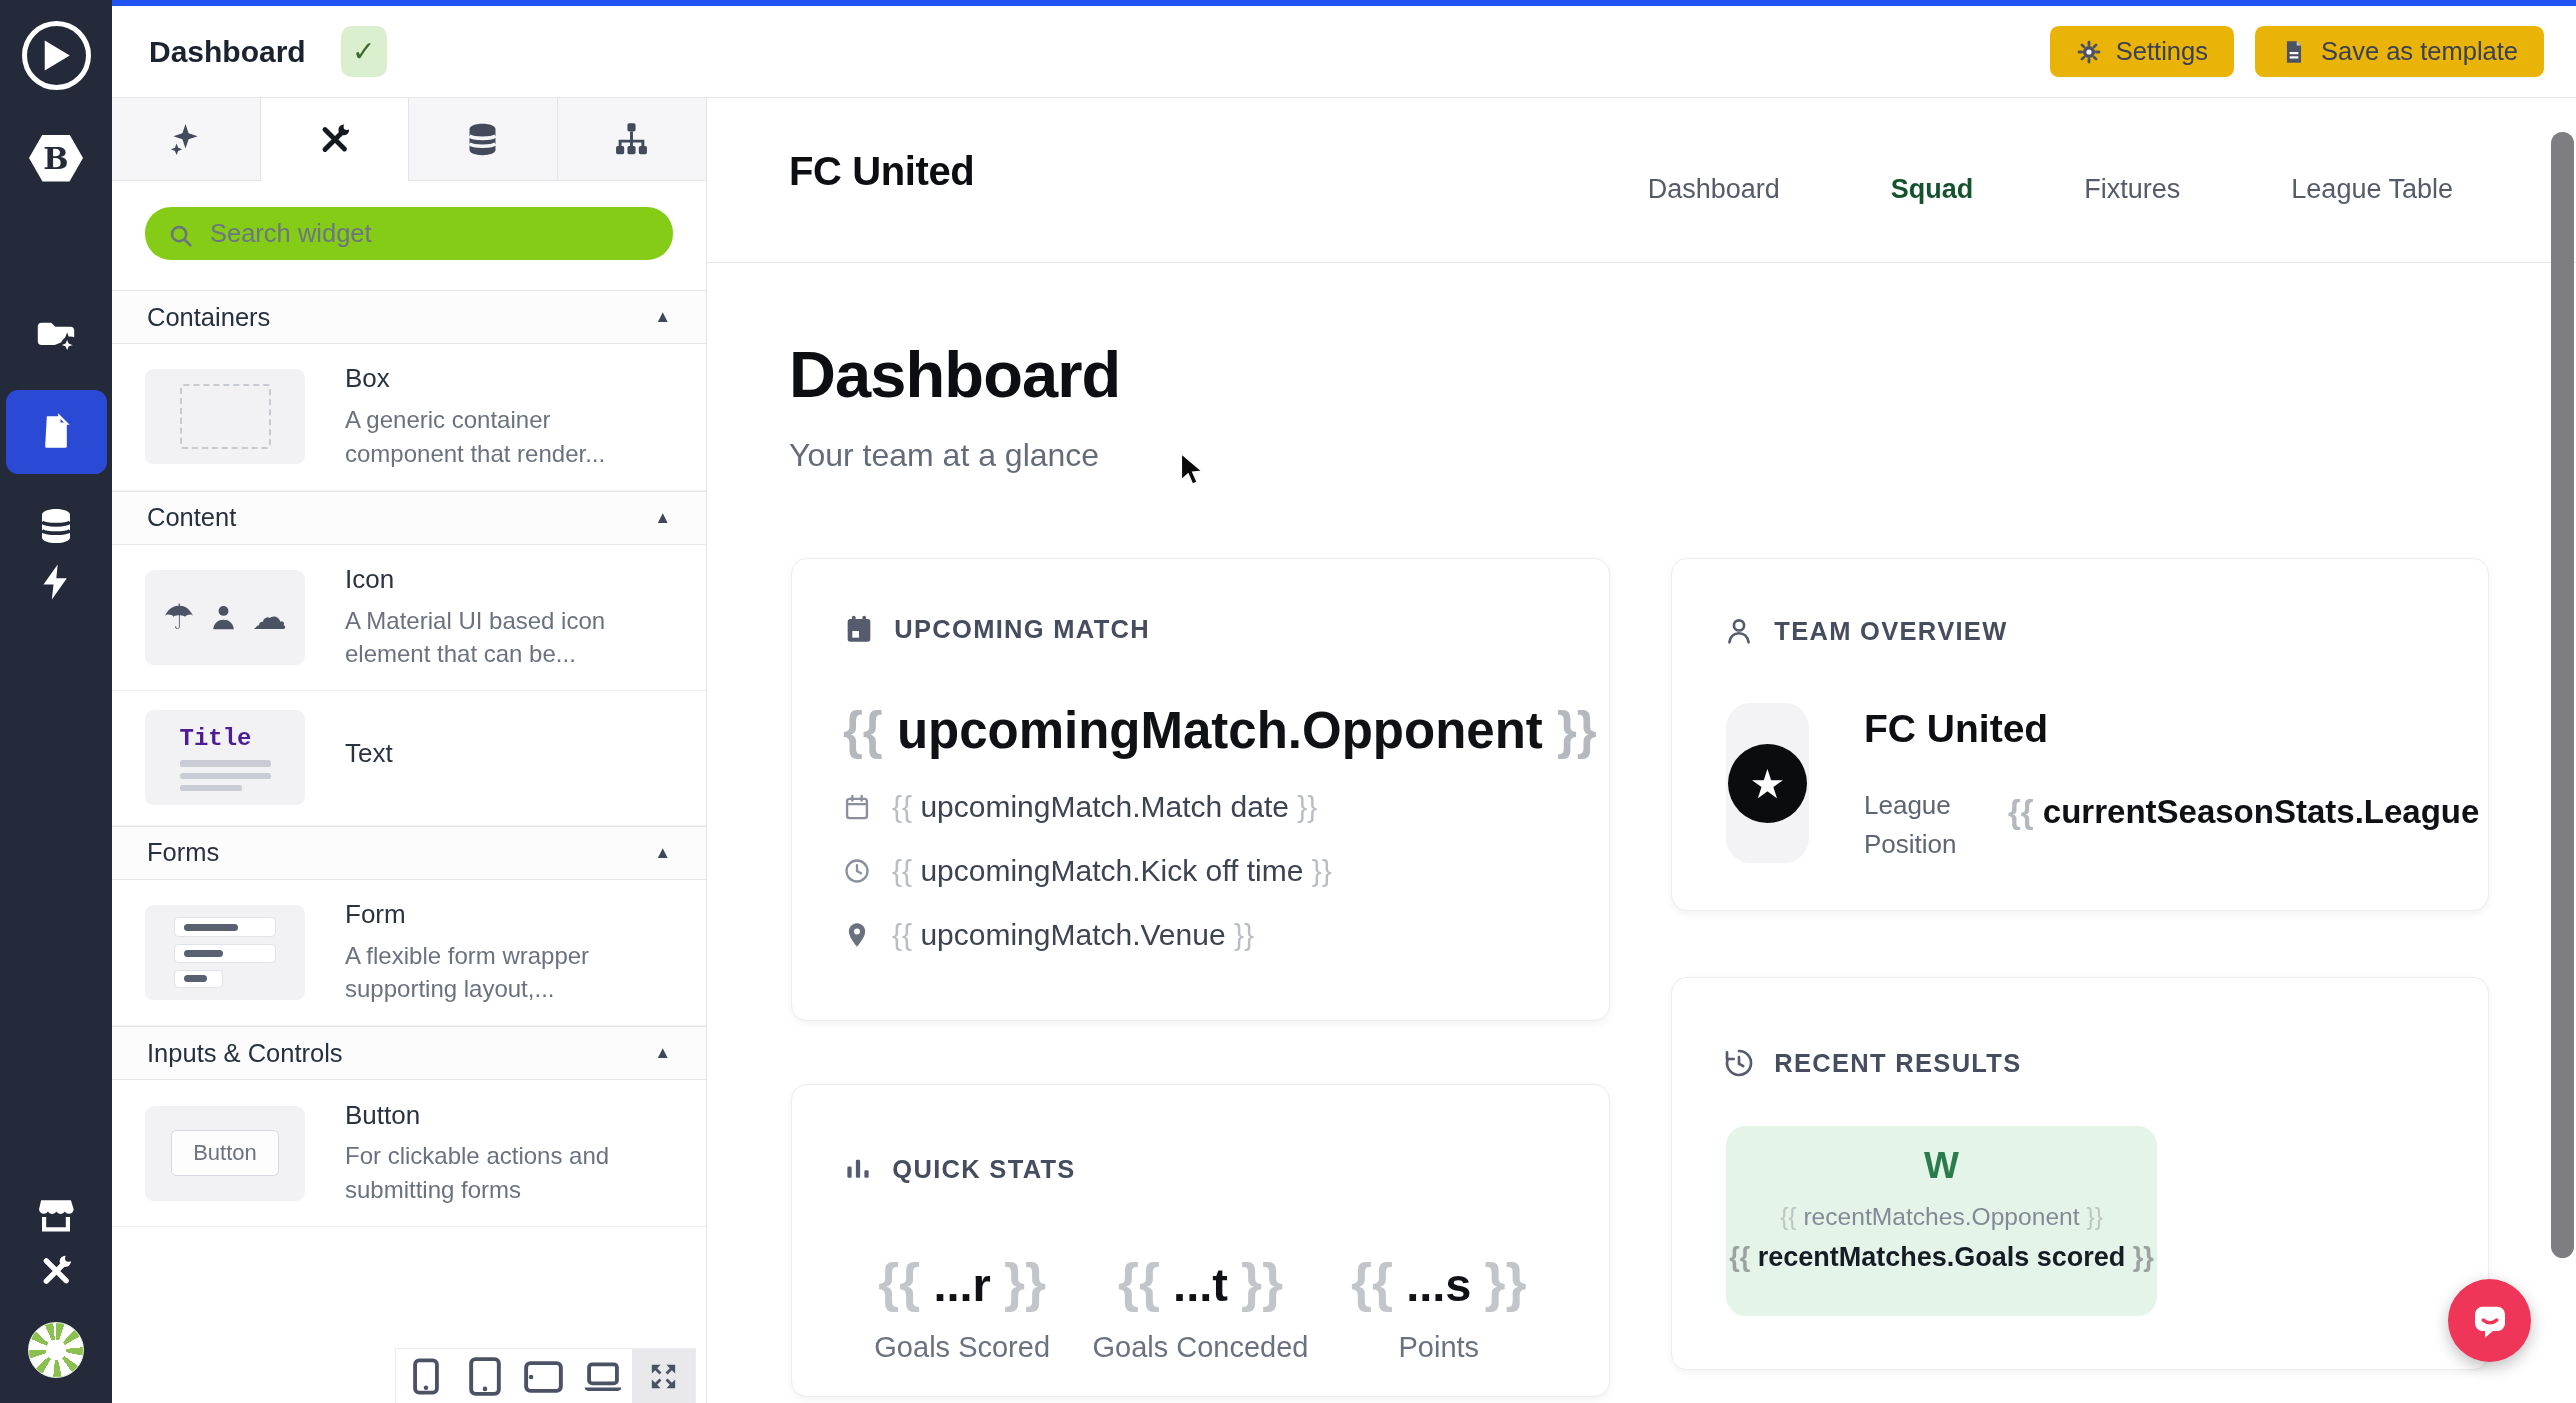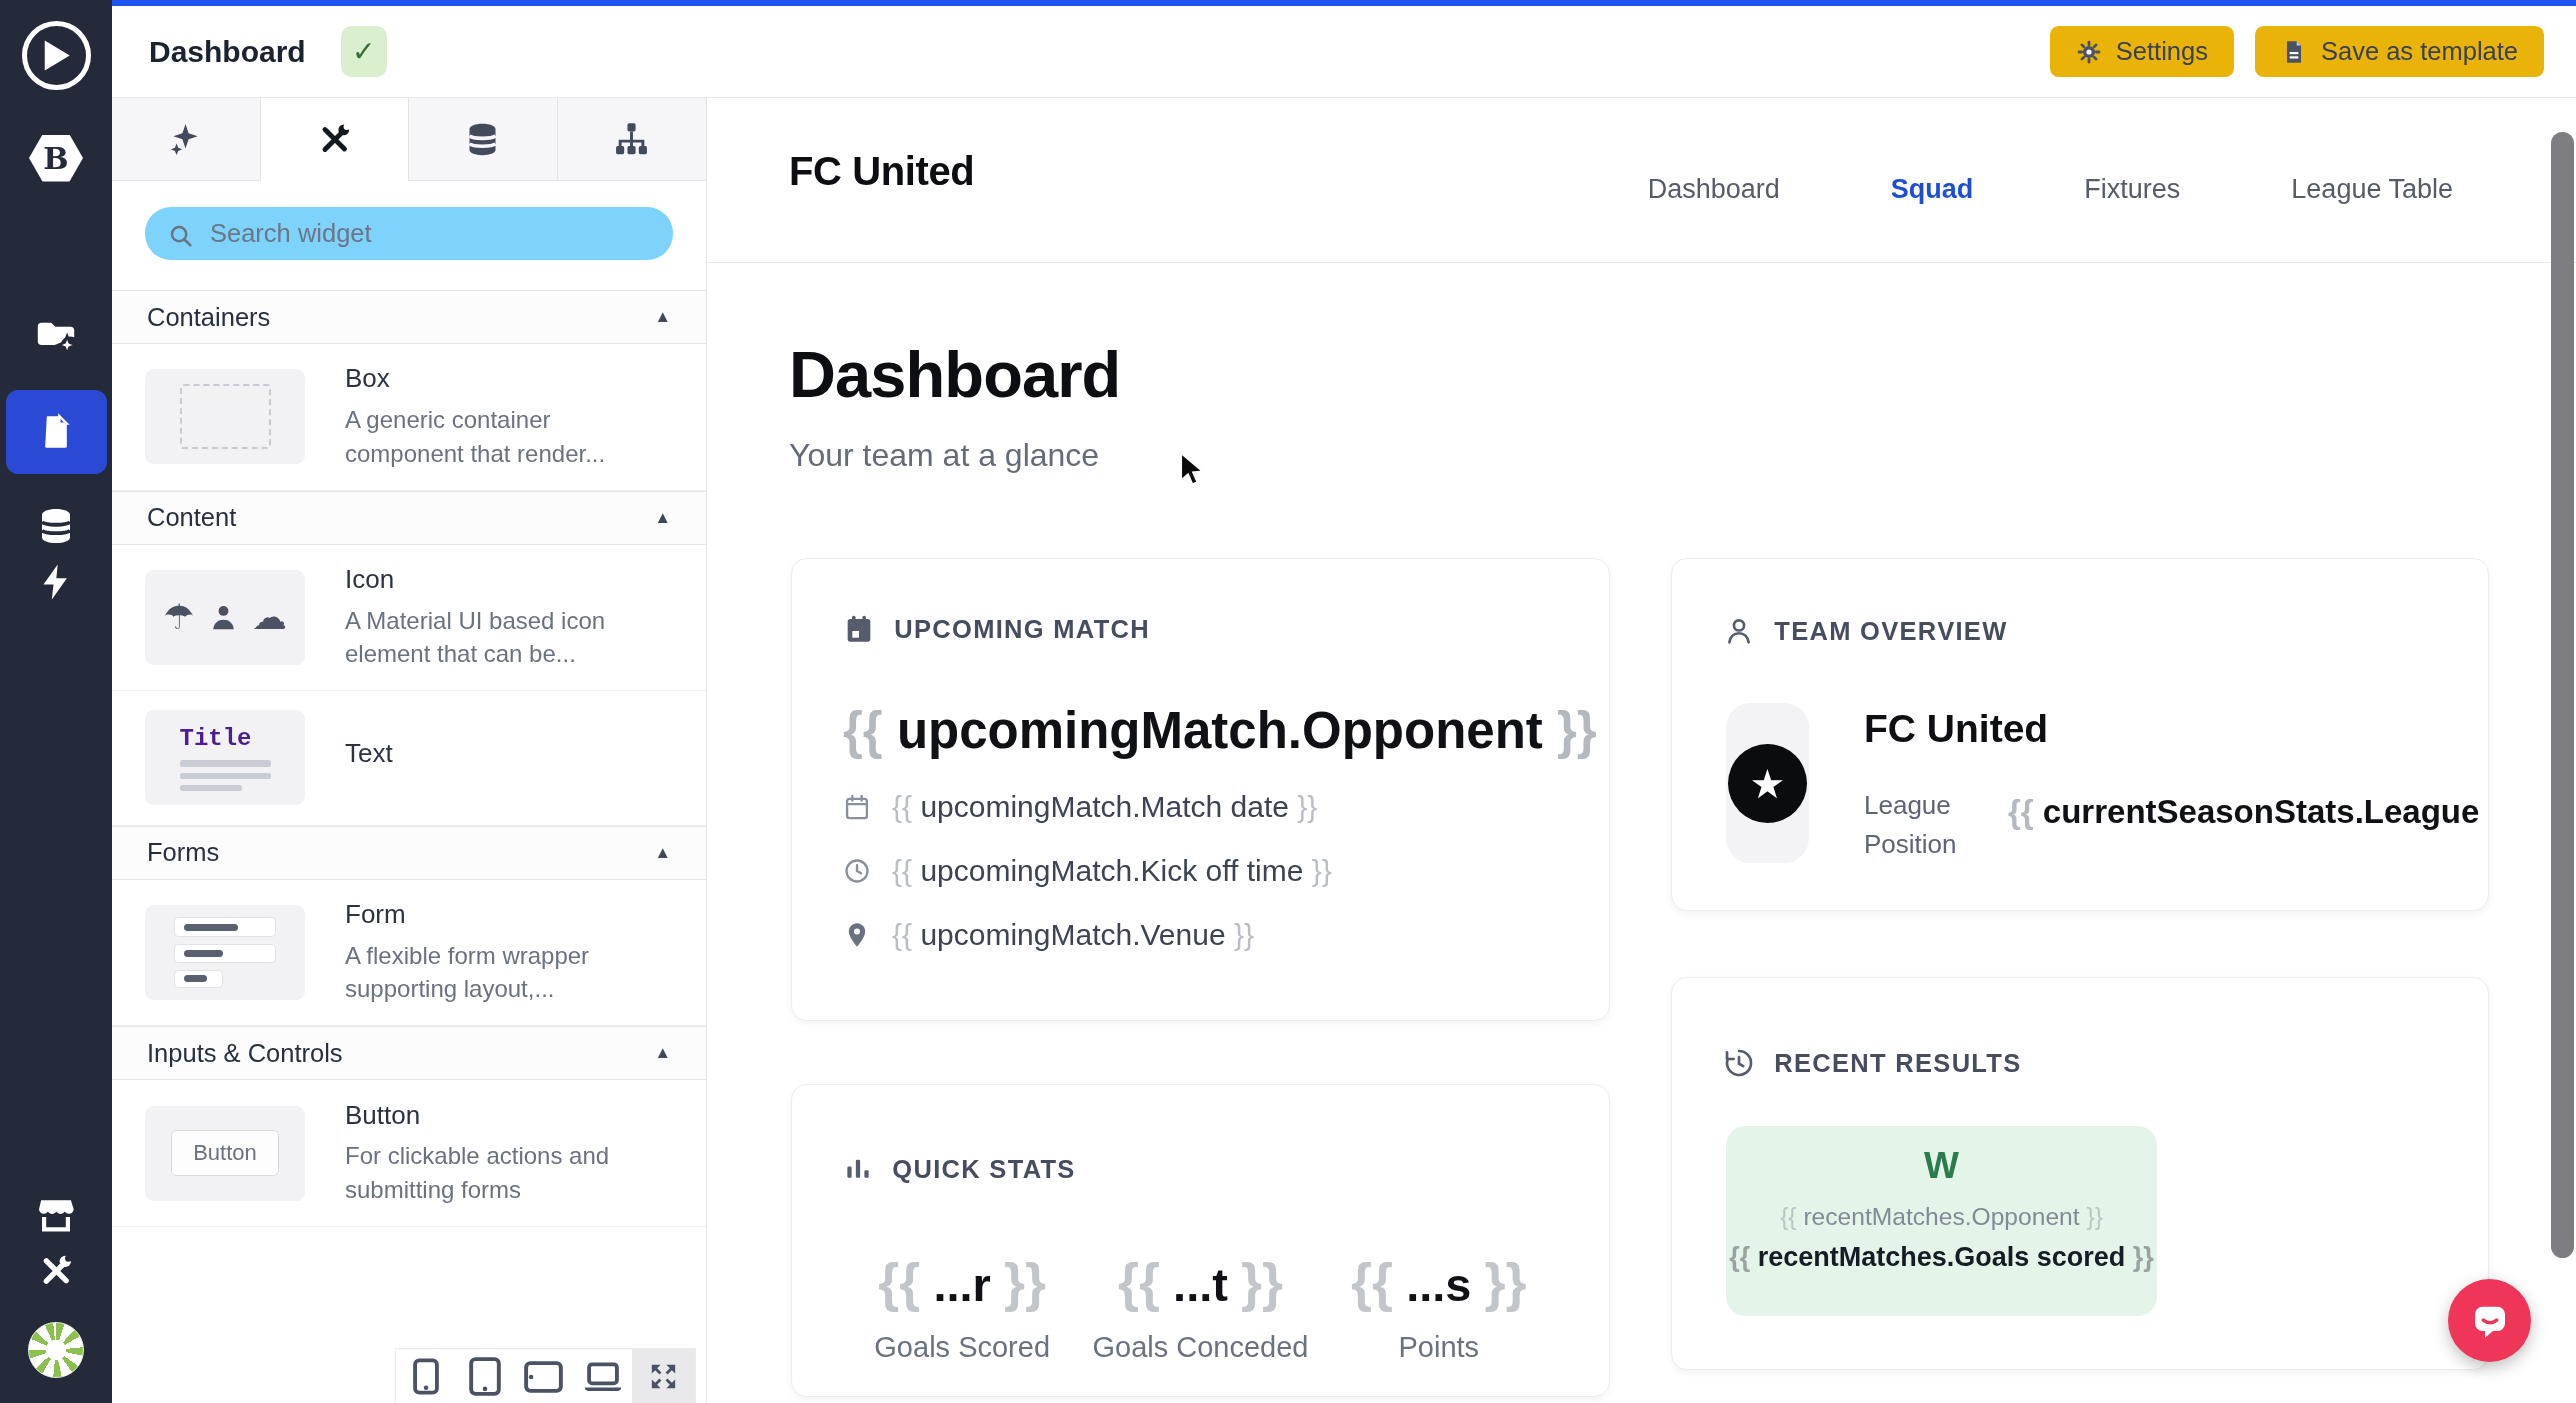--- a/index.html
+++ b/index.html
@@ -47,21 +47,21 @@
 
   
   .panel { position:absolute; left:112px; top:98px; width:595px; bottom:0; background:#fff;
            border-right:1.8px solid #e3e3e8; z-index:7; }
   .tabs { display:grid; grid-template-columns:repeat(4,1fr); height:83px; }
   .tab { background:#f6f6f8; border-bottom:1.8px solid #e3e3e8; border-right:1.8px solid #e3e3e8;
          display:flex; align-items:center; justify-content:center; cursor:pointer; }
   .tab:last-child { border-right:none; }
   .tab.active { background:#fff; border-bottom:none; }
   .search-wrap { padding:26px 33px 30px; }
-  .search { width:100%; height:53px; border:none; outline:none; background:#7dd3fc; border-radius:26px;
+  .search { width:100%; height:53px; border:none; outline:none; background:#84cc16; border-radius:26px;
             padding:0 23px 0 65px; font-family:inherit; font-size:25.5px; color:#3a4152; }
   .search::placeholder { color:#6e7584; }
   .search-icon { position:absolute; margin:14px 0 0 21px; }
 
   .sec-header { height:54px; background:#fcfcfd; border-top:1.8px solid #e6e6ea; border-bottom:1.8px solid #e6e6ea;
                 display:flex; align-items:center; padding:8px 35px; cursor:pointer; }
   .sec-title { flex:1; font-size:25.5px; color:#273040; }
   .sec-caret { font-size:16.7px; color:#3f4758; }
   .witem { display:flex; align-items:center; gap:40px; padding:19.3px 33px; border-bottom:1.8px solid #f0f0f3; cursor:pointer; }
   .wthumb { flex:0 0 160px; height:95px; background:#f2f2f5; border-radius:8.8px;
@@ -85,21 +85,21 @@
                 border:0.9px solid #ececef; border-bottom:none; z-index:12; }
   .dev { width:59px; height:100%; display:flex; align-items:center; justify-content:center; cursor:pointer; }
   .dev.active { background:#e9e9ec; width:63px; }
 
   
   .canvas { position:absolute; left:706px; top:98px; right:0; bottom:0; background:#fff; overflow:hidden; z-index:1; }
   .app-header { height:165px; border-bottom:1.8px solid #e7e7eb; position:relative; }
   .app-name { position:absolute; left:83px; top:51px; font-size:40px; font-weight:700; color:#0c0e12; letter-spacing:-0.4px; }
   .app-nav { position:absolute; right:123px; top:76px; display:flex; gap:111px; }
   .nav-link { font-size:27px; color:#555c68; cursor:pointer; white-space:nowrap; }
-  .nav-link.active { color:#1d4ed8; font-weight:700; }
+  .nav-link.active { color:#14532d; font-weight:700; }
 
   .page-head { padding-left:83px; }
   .page-title { margin-top:74px; font-size:65px; font-weight:700; color:#0c0e12; letter-spacing:-0.9px; }
   .page-sub { margin-top:24.6px; font-size:32px; color:#656c79; }
 
   .card { position:absolute; background:#fff; border:1.8px solid #ededf0; border-radius:16px;
           box-shadow:0 2.6px 7px rgba(20,24,40,.05); overflow:hidden; }
   .card-head { display:flex; align-items:center; gap:19.3px; font-size:25.5px; font-weight:700;
                letter-spacing:1.3px; color:#454d5e; }
 

